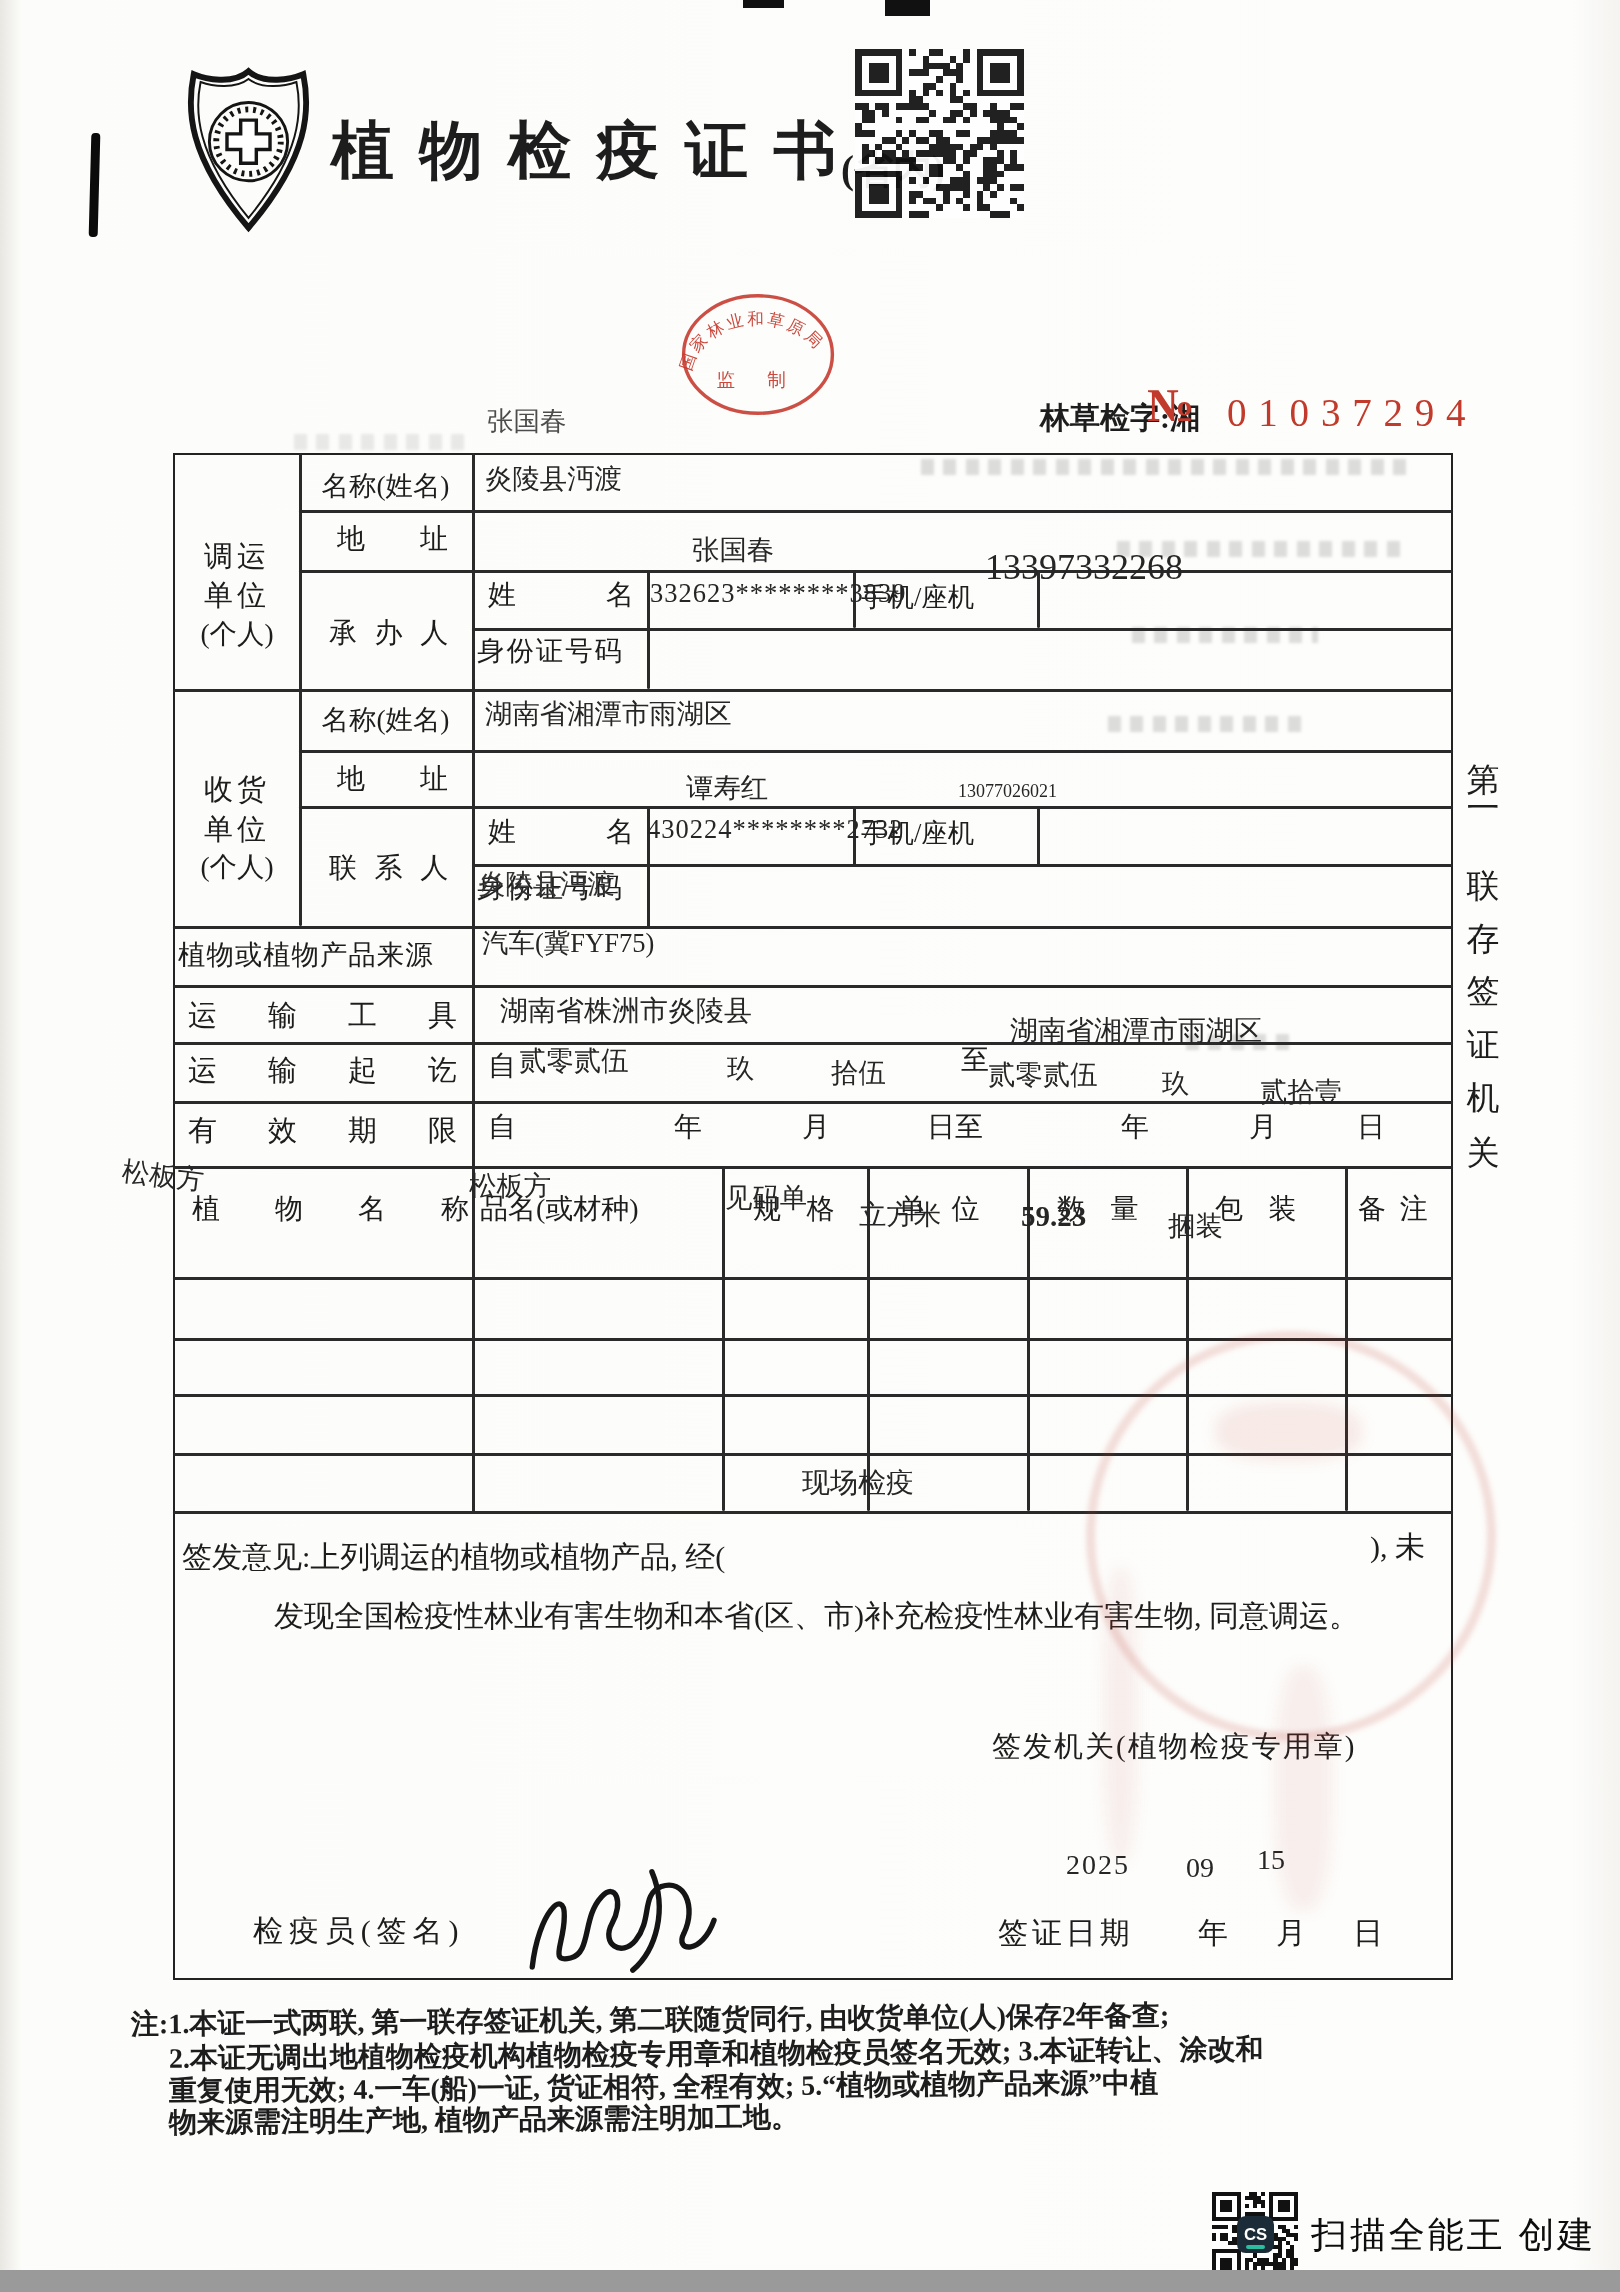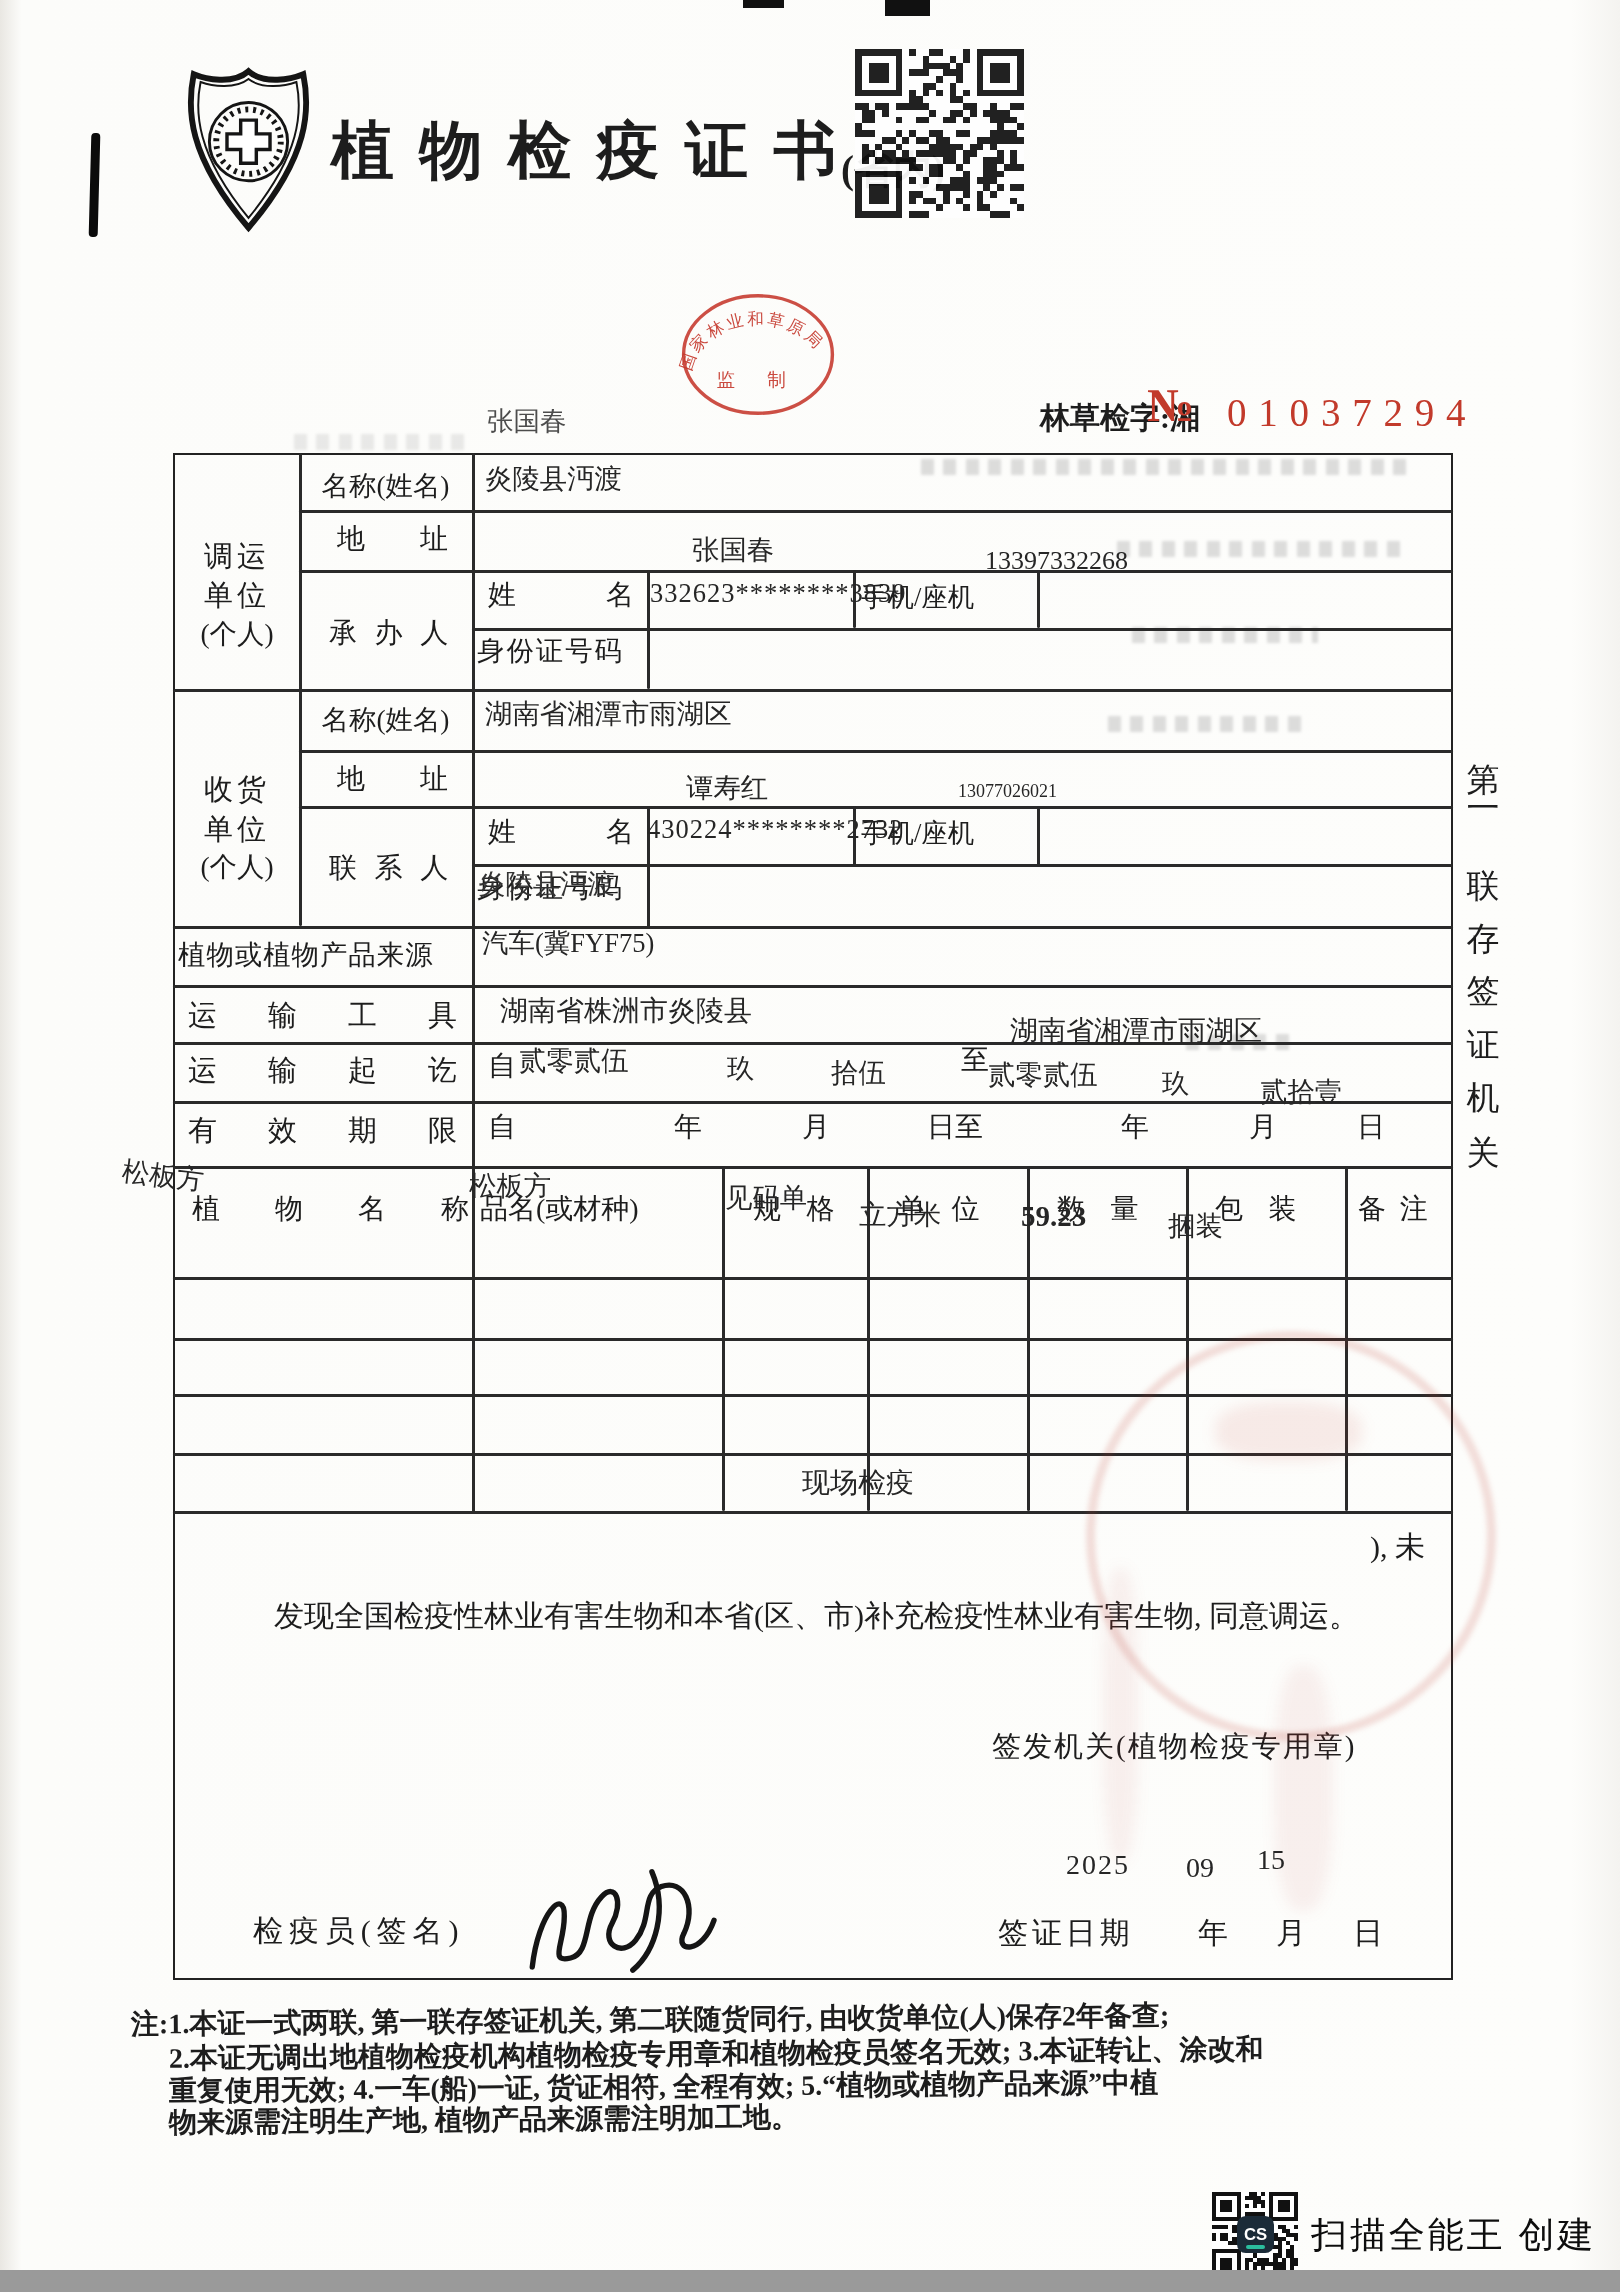--- a/index.html
+++ b/index.html
@@ -318,21 +318,21 @@
   <div class="t" style="left:299px;top:468px;width:173px;text-align:center;font-size:27.4px;">名称(姓名)</div>
   <div class="t" style="left:337px;top:520px;font-size:28px;letter-spacing:55px;">地址</div>
   <div class="t" style="left:329px;top:614px;font-size:28px;letter-spacing:17.6px;">承办人</div>
   <div class="t" style="left:488px;top:576px;font-size:28px;letter-spacing:90px;">姓名</div>
   <div class="t" style="left:477px;top:633px;font-size:27.4px;letter-spacing:2px;">身份证号码</div>
   <div class="t" style="left:861px;top:579px;font-size:26.5px;">手机/座机</div>
 
   <div class="t typed" style="left:485px;top:461px;font-size:27.4px;z-index:4;">炎陵县沔渡</div>
   <div class="t typed" style="left:692px;top:532px;font-size:27.4px;z-index:4;">张国春</div>
   <div class="t typed" style="left:650px;top:578px;font-size:26.5px;letter-spacing:1px;z-index:4;">332623********3839</div>
-  <div class="t typed" style="left:985px;top:546px;font-size:26px;z-index:4;">13397332268</div>
+  <div class="t typed" style="left:985px;top:546px;font-size:36px;z-index:4;">13397332268</div>
 
   <div class="t" style="left:182px;top:770px;width:110px;text-align:center;font-size:29px;letter-spacing:3.9px;">收货</div>
   <div class="t" style="left:182px;top:810px;width:110px;text-align:center;font-size:29px;letter-spacing:3.9px;">单位</div>
   <div class="t" style="left:182px;top:849px;width:110px;text-align:center;font-size:27.4px;">(个人)</div>
   <div class="t" style="left:299px;top:702px;width:173px;text-align:center;font-size:27.4px;">名称(姓名)</div>
   <div class="t" style="left:337px;top:760px;font-size:28px;letter-spacing:55px;">地址</div>
   <div class="t" style="left:329px;top:849px;font-size:28px;letter-spacing:17.6px;">联系人</div>
   <div class="t" style="left:488px;top:813px;font-size:28px;letter-spacing:90px;">姓名</div>
   <div class="t" style="left:477px;top:870px;font-size:27.4px;letter-spacing:2px;">身份证号码</div>
   <div class="t" style="left:861px;top:815px;font-size:26.5px;">手机/座机</div>
@@ -378,20 +378,21 @@
   <div class="t" style="left:1358px;top:1190px;font-size:28px;letter-spacing:13.7px;">备注</div>
 
   <div class="t typed" style="left:122px;top:1158px;font-size:27.4px;transform:rotate(7deg);z-index:4;">松板方</div>
   <div class="t typed" style="left:469px;top:1168px;font-size:27.4px;z-index:4;">松板方</div>
   <div class="t typed" style="left:725px;top:1180px;font-size:27.4px;z-index:4;">见码单</div>
   <div class="t typed" style="left:859px;top:1197px;font-size:27.4px;z-index:4;">立方米</div>
   <div class="t typed" style="left:1021px;top:1200px;font-size:29px;z-index:4;font-weight:bold;">59.23</div>
   <div class="t typed" style="left:1168px;top:1208px;font-size:27.4px;z-index:4;">捆装</div>
   <div class="t typed" style="left:802px;top:1464px;font-size:28px;z-index:4;">现场检疫</div>
 
+  <div class="t" style="left:182px;top:1537px;font-size:30px;">签发意见:上列调运的植物或植物产品, 经(</div>
   <div class="t" style="left:1370px;top:1527px;font-size:30px;">), 未</div>
   <div class="t" style="left:274px;top:1596px;font-size:30px;">发现全国检疫性林业有害生物和本省(区、市)补充检疫性林业有害生物, 同意调运。</div>
   <div class="t" style="left:992px;top:1727px;font-size:29px;letter-spacing:2px;">签发机关(植物检疫专用章)</div>
 
   <div class="t typed" style="left:1066px;top:1849px;font-size:28px;letter-spacing:2px;z-index:4;">2025</div>
   <div class="t typed" style="left:1186px;top:1852px;font-size:28px;z-index:4;">09</div>
   <div class="t typed" style="left:1257px;top:1844px;font-size:28px;z-index:4;">15</div>
 
   <div class="t" style="left:253px;top:1911px;font-size:30px;letter-spacing:5.9px;">检疫员(签名)</div>
   <svg class="abs" style="left:510px;top:1858px;z-index:5;" width="255" height="127" viewBox="0 0 260 130">

